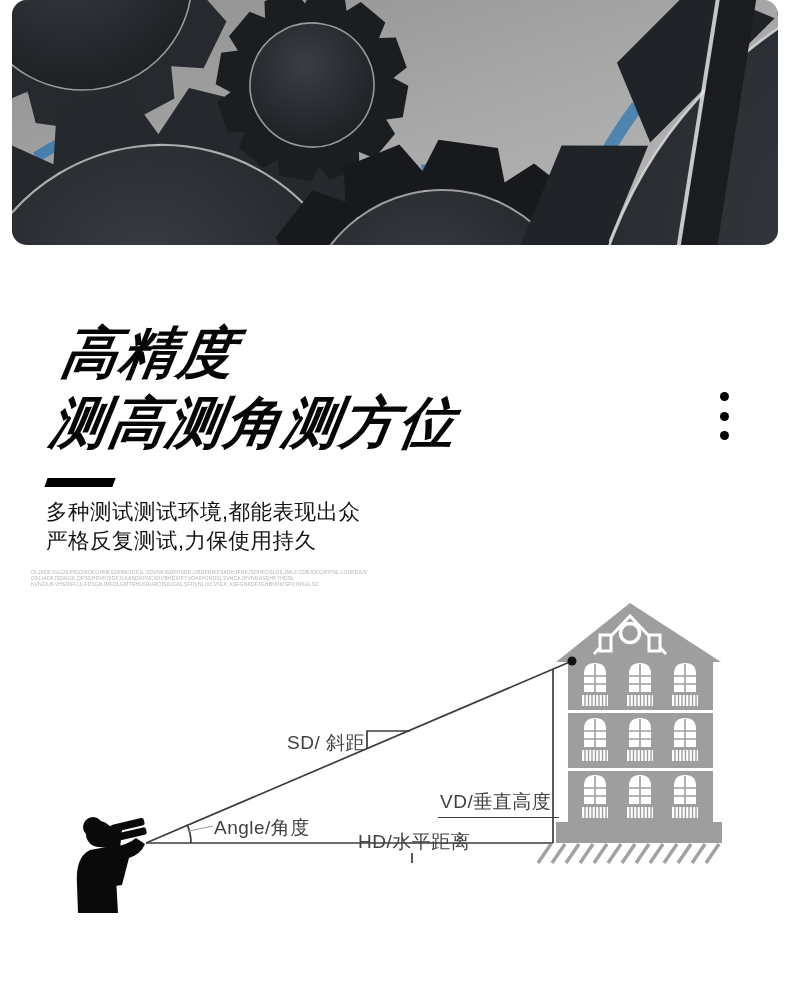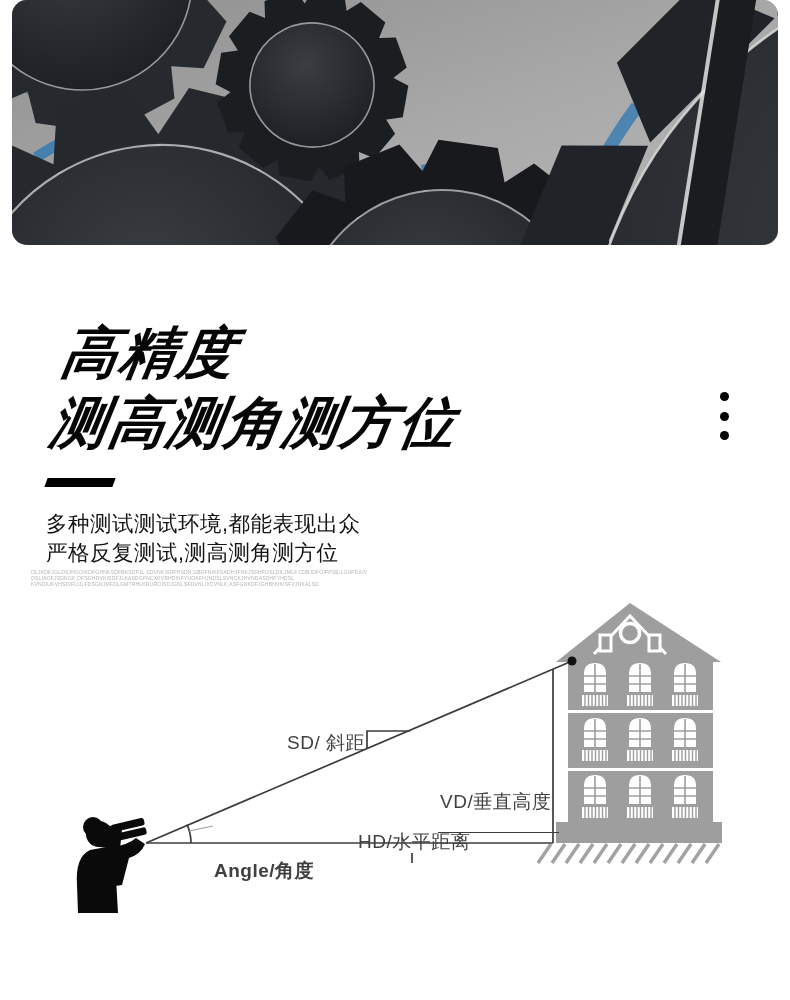--- a/index.html
+++ b/index.html
@@ -18,38 +18,38 @@
     position:absolute;left:46px;top:318px;margin:0;
     font-size:56px;line-height:70px;font-weight:900;font-style:italic;
     color:#060606;letter-spacing:2px;transform:skewX(-9deg);transform-origin:0 100%;
     white-space:nowrap;
   }
   .title span{display:block;}
   .dots{position:absolute;left:720px;top:392px;width:10px;}
   .dots i{display:block;width:9px;height:9px;border-radius:50%;background:#000;margin:0 0 10.5px 0;}
   .bar{position:absolute;left:46px;top:478px;width:68px;height:9px;background:#000;transform:skewX(-20deg);}
   .subtitle{
-    position:absolute;left:46px;top:510px;margin:0;
+    position:absolute;left:46px;top:498px;margin:0;
     font-size:21.5px;line-height:28.5px;color:#141414;letter-spacing:0.5px;white-space:nowrap;
   }
   .subtitle span{display:block;}
   .fineprint{
     position:absolute;left:31px;top:569px;margin:0;width:420px;
     font-size:5px;line-height:6.2px;color:#b3b3b3;letter-spacing:0.2px;white-space:nowrap;
   }
   .fineprint span{display:block;}
   
   .diagram{position:absolute;left:0;top:595px;width:790px;height:325px;}
   .diagram svg{display:block;width:790px;height:325px;}
   .dlabel{
     position:absolute;font-size:19px;color:#404040;letter-spacing:0.5px;white-space:nowrap;
   }
   .lbl-sd{left:287px;top:730px;}
-  .lbl-angle{left:214px;top:858px;font-weight:bold;}
-  .lbl-vd{left:438px;top:789px;border-bottom:1.5px solid #3c3c3c;padding:0 8px 17px 2px;}
+  .lbl-angle{left:214px;top:815px;}
+  .lbl-vd{left:438px;top:789px;border-bottom:1.5px solid #3c3c3c;padding:0 8px 2px 2px;}
   .lbl-hd{left:358px;top:829px;}
 </style>
 </head>
 <body>
 
 <div class="page">
 
   <div class="hero">
     <svg viewBox="0 0 766 245">
       <defs>
@@ -191,21 +191,21 @@
   <div class="dots">
     <i></i>
     <i></i>
     <i></i>
   </div>
 
   <div class="bar"></div>
 
   <p class="subtitle">
     <span>多种测试测试环境,都能表现出众</span>
-    <span>严格反复测试,测高测角测方位</span>
+    <span>严格反复测试,力保使用持久</span>
   </p>
 
   <p class="fineprint">
     <span>OLJKDFJGLDSJHGOIKDFGHNKSDFBKSDFJL,SDVNKISDFHSDN,GBDFNIKFSADHJFNKJSDHFOSLDILJMLF.CDBJDFOIFPSE;LGNFDIUV</span>
     <span>OSLIAOFJSDNGK,DFSGHDVKISDFJLKASDGFNCXKVBHDXIFYUOAFHJNDSLSVNCKJHVNDASDHFYHDSL</span>
     <span>KVNDIUKVHSDIFLIJLFDSGNJMFDLGMTRHLKRUROISDJGNLSFDVNLIXCVNLK,ASFGNKDFJGHBNVKISFVJNKALSD</span>
   </p>
 
   <div class="diagram">
     <svg viewBox="0 0 790 325">

